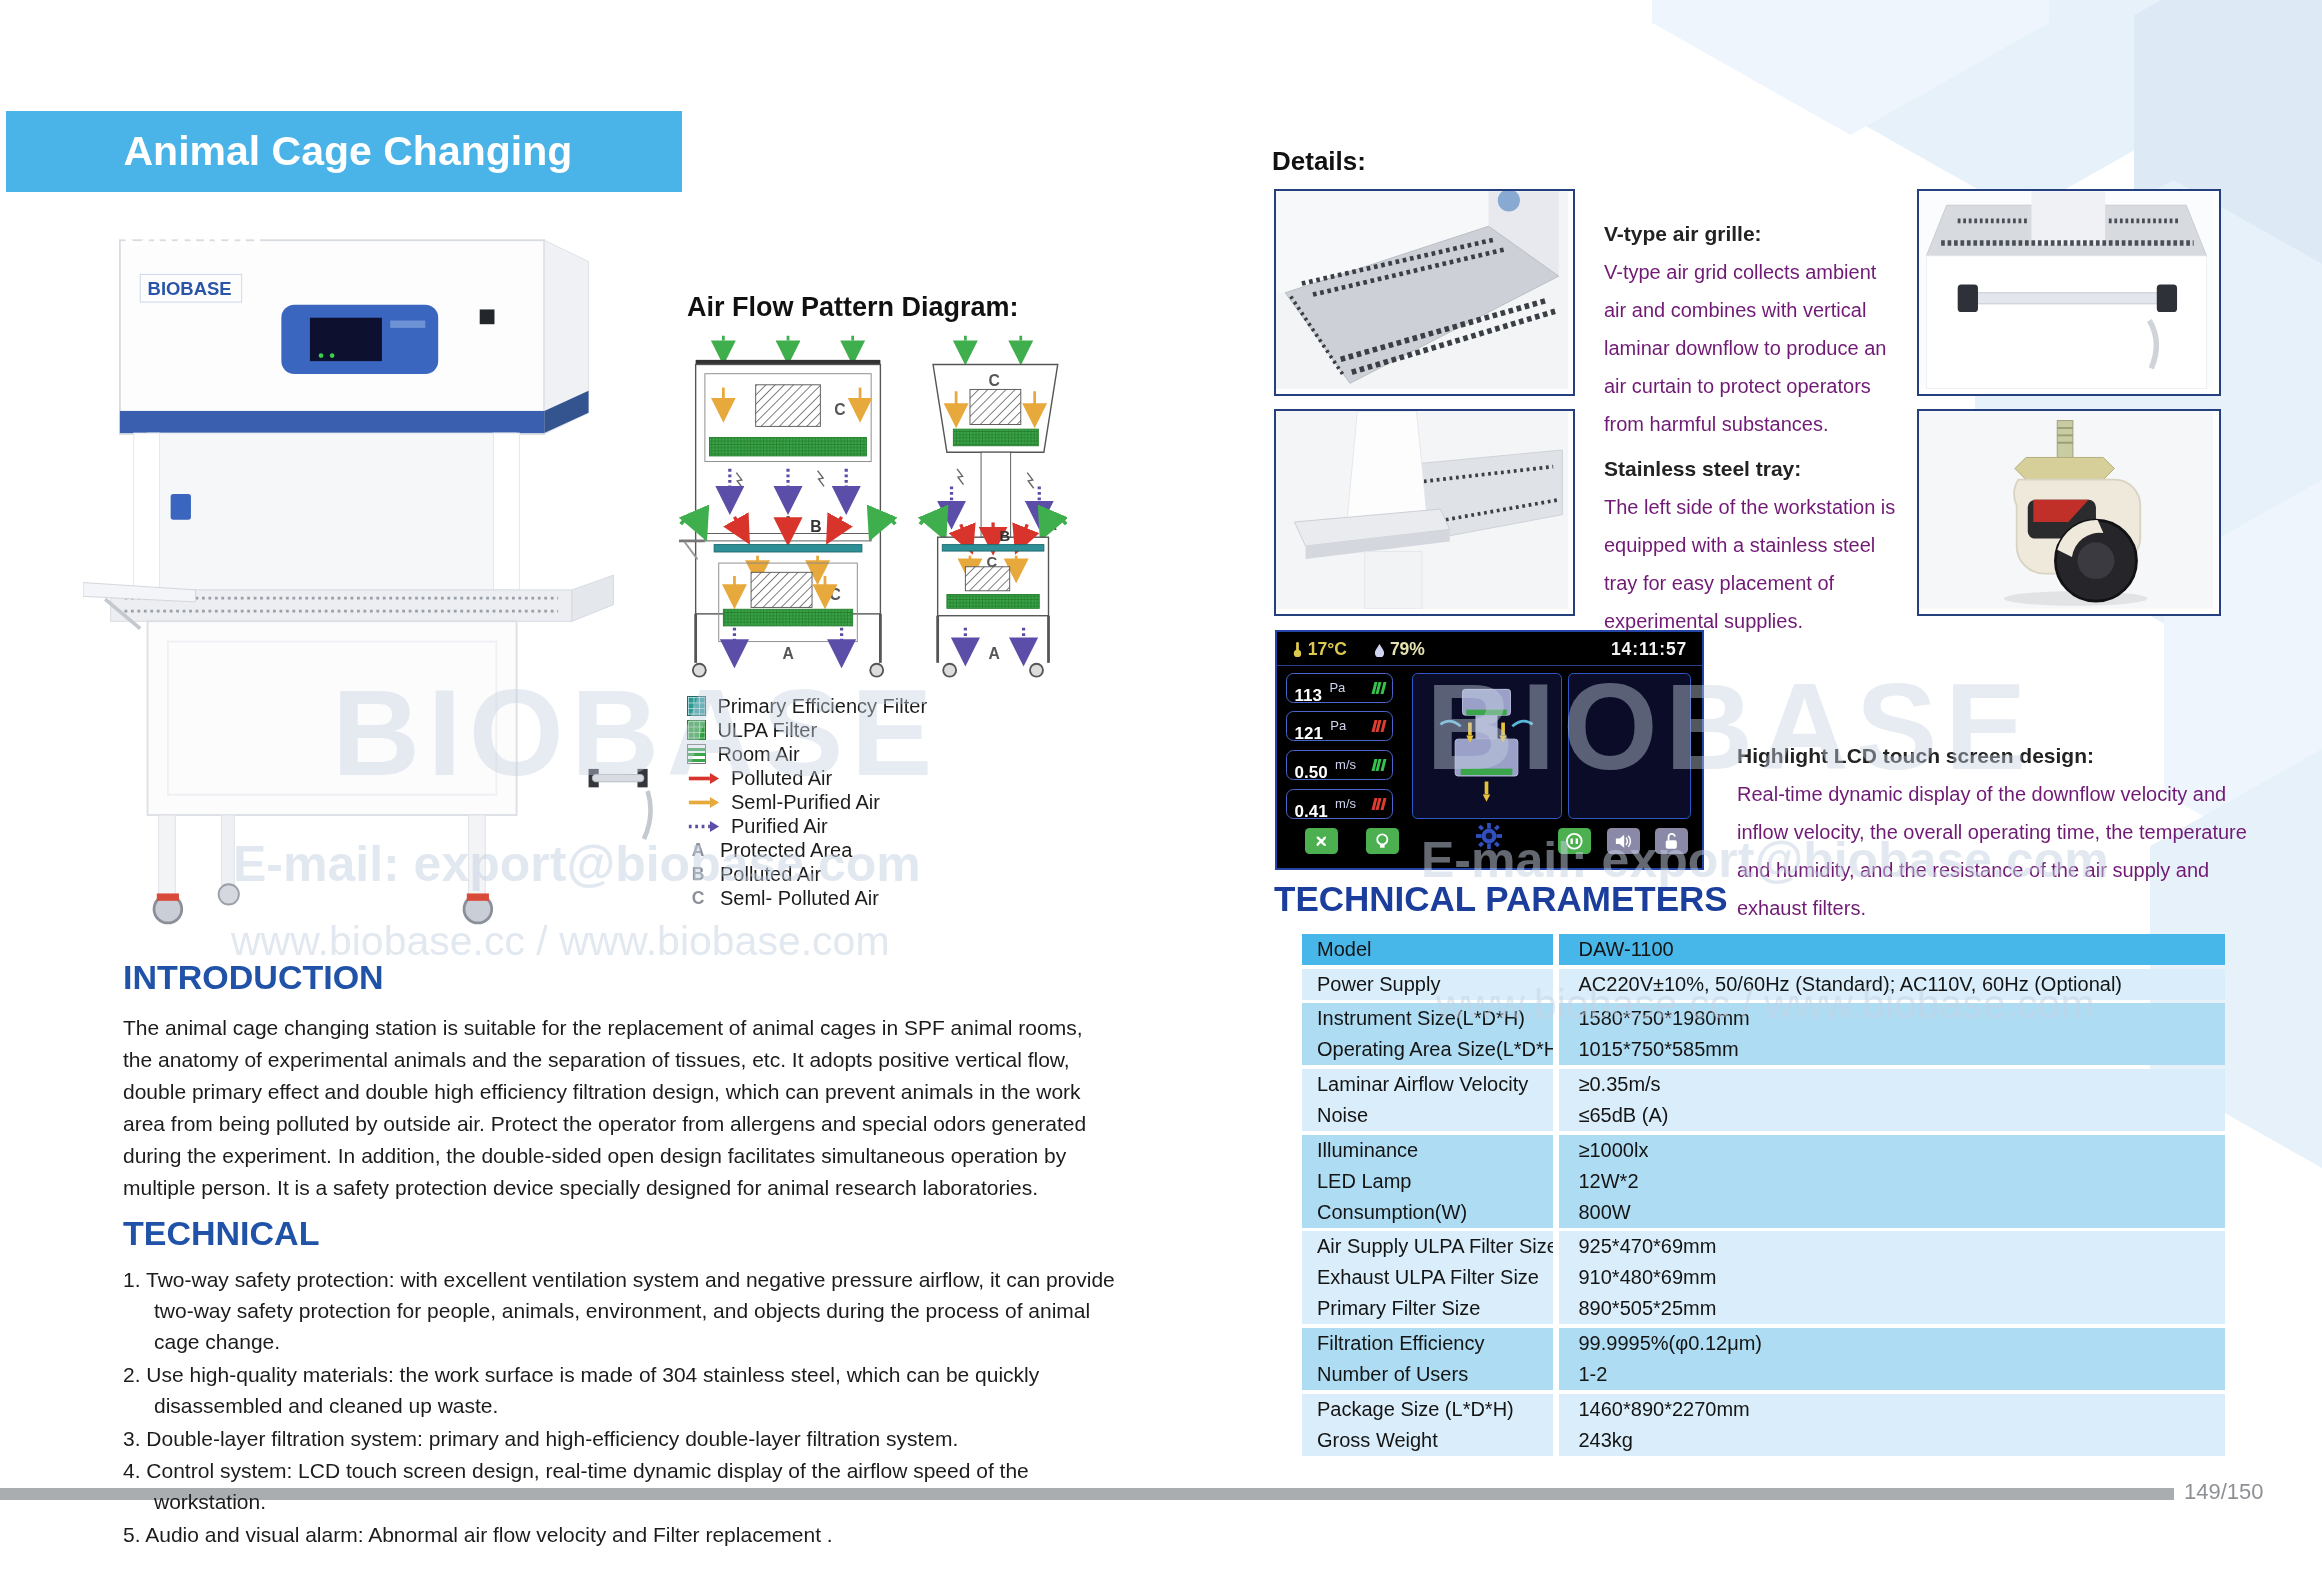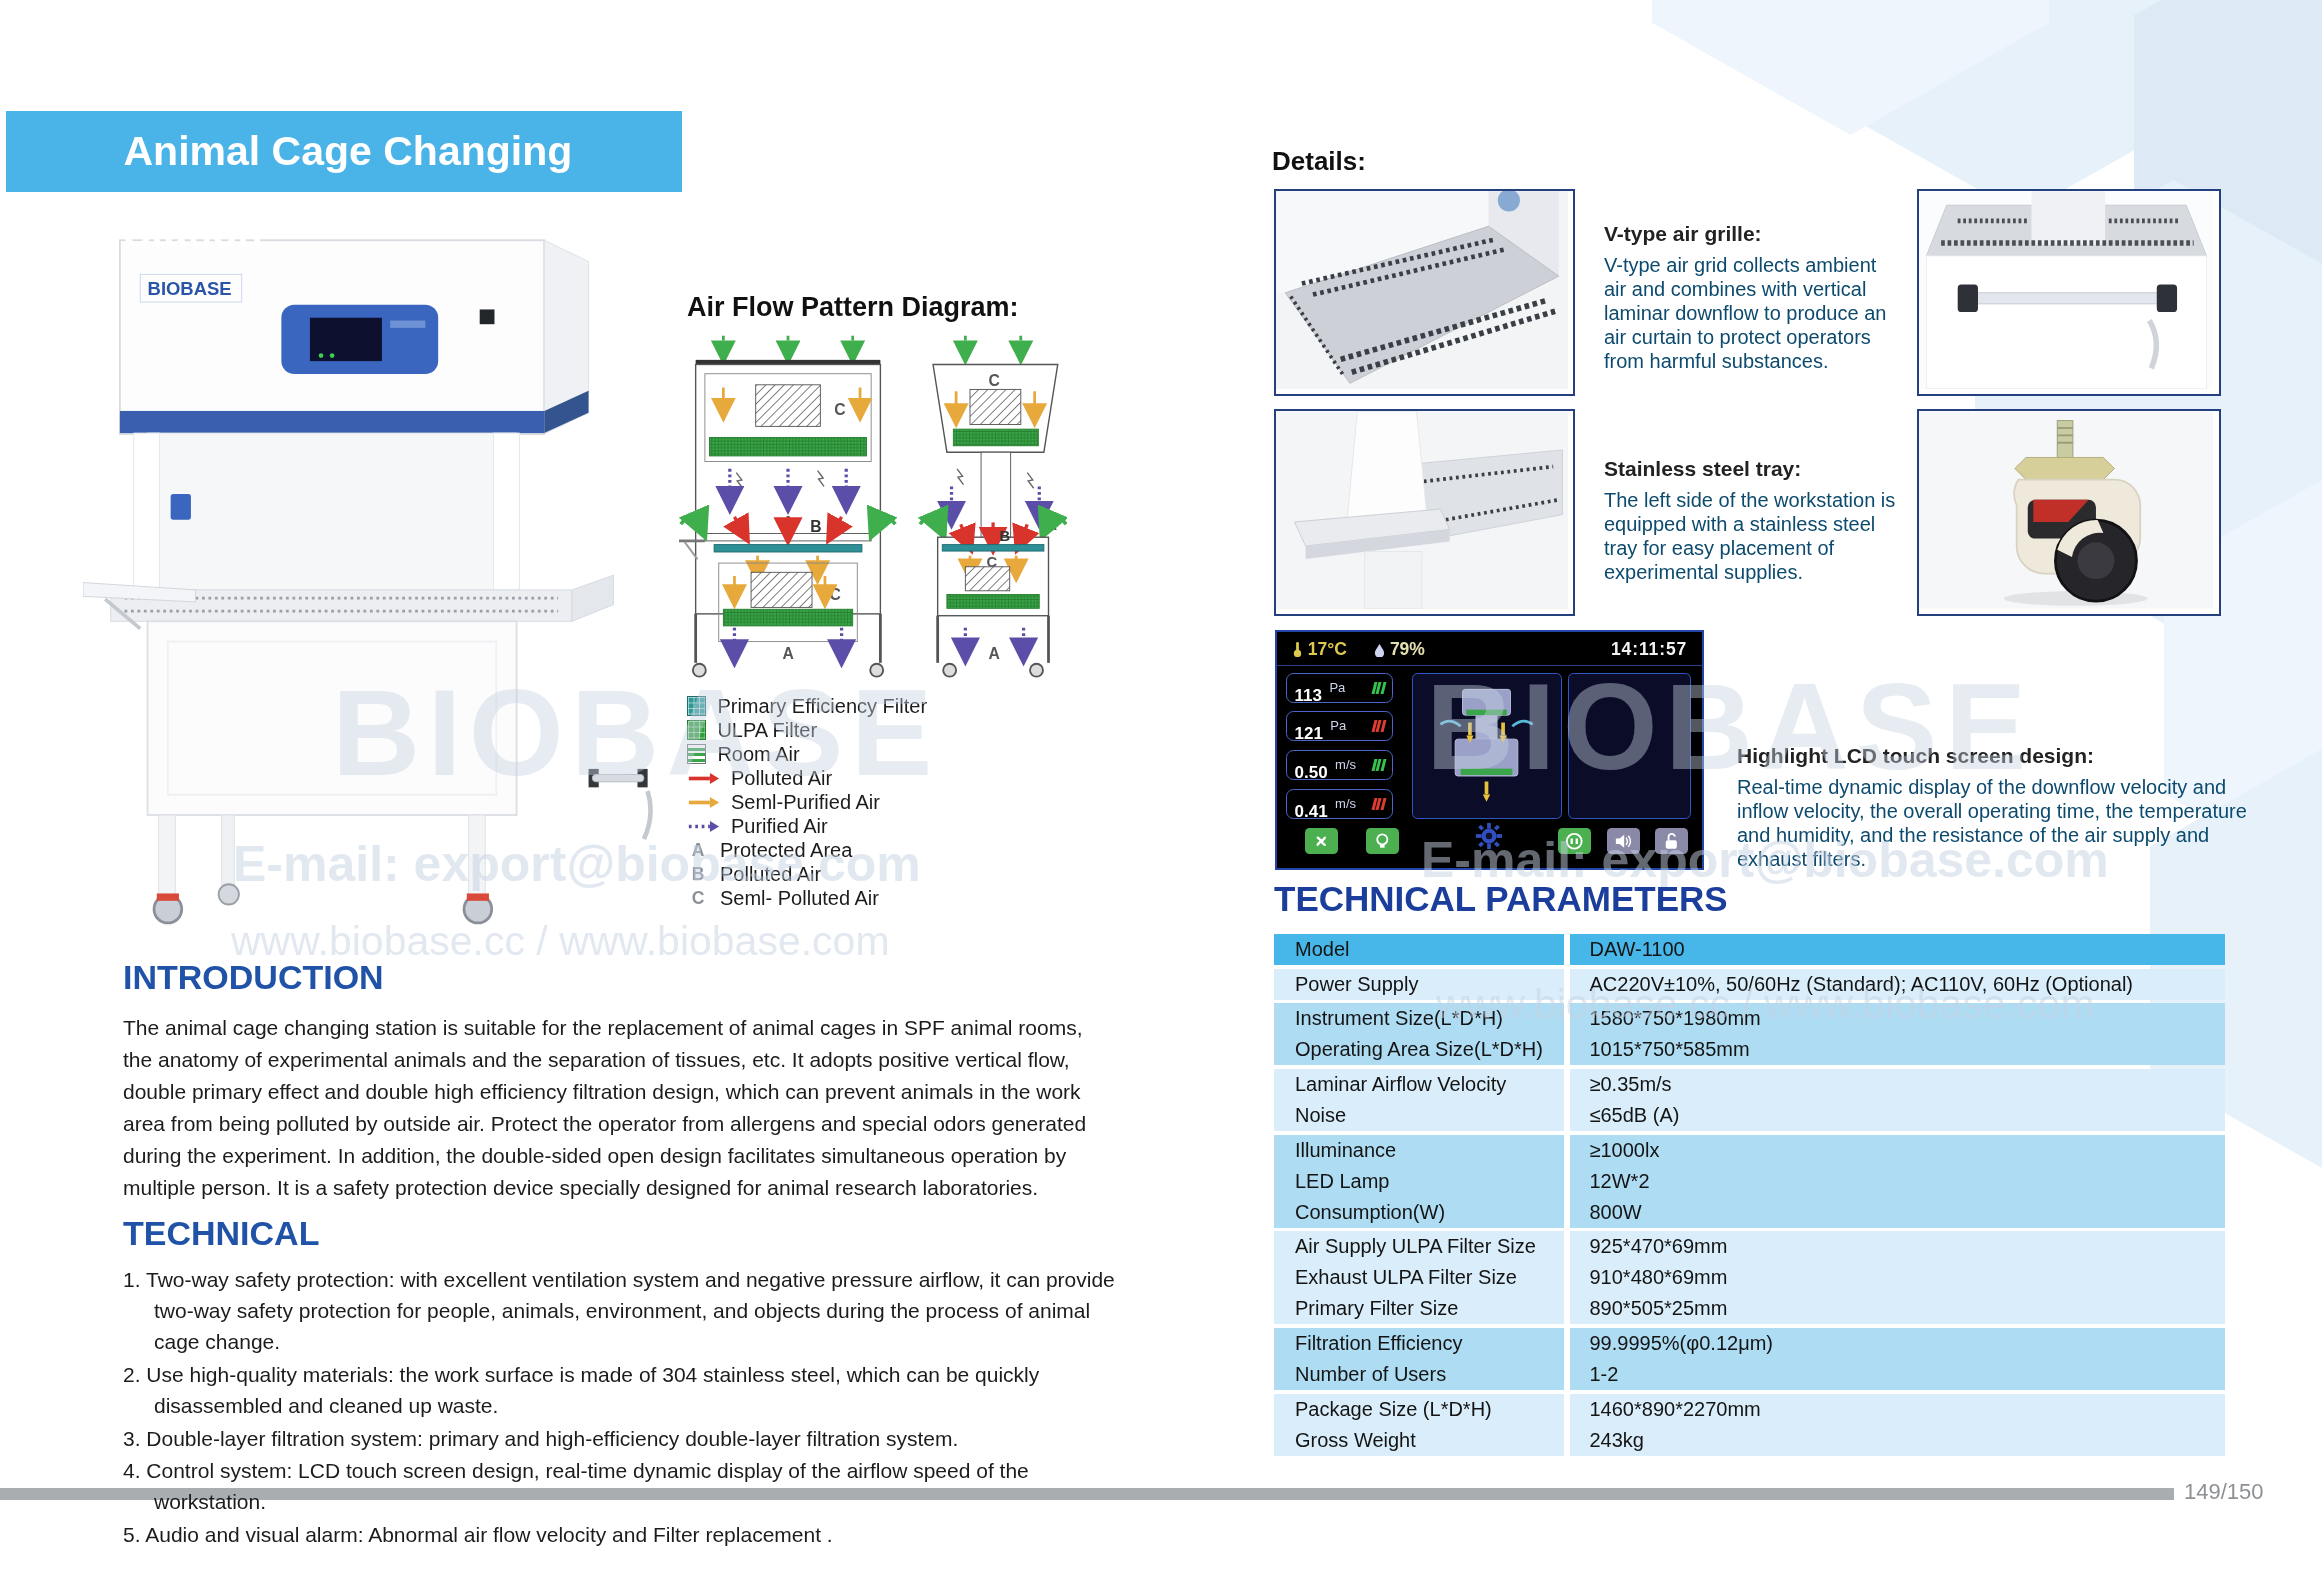--- a/index.html
+++ b/index.html
@@ -27,41 +27,41 @@
   .airflow-heading{position:absolute;color:#111;font-size:27px;font-weight:bold;z-index:3;}
 
   .body-text{position:absolute;font-size:21px;line-height:32px;color:#1c1c1c;z-index:4;text-align:left;}
   .feature-item{padding-left:31px;text-indent:-31px;line-height:31px;margin-bottom:1.8px;}
 
   
   .frame{position:absolute;background:#fff;border:2.8px solid #24407e;z-index:3;overflow:hidden;}
 
   .det-text{position:absolute;z-index:4;}
   .det-title{font-size:21px;font-weight:bold;color:#222;margin-bottom:7.4px;}
-  .det-body{font-size:20px;line-height:24px;color:#0c4a6e;}
+  .det-body{font-size:20px;line-height:38px;color:#701a75;}
 
   
   .legend{position:absolute;left:687px;top:694px;z-index:3;}
   .leg-item{display:flex;align-items:center;height:24px;gap:11px;font-size:20px;color:#1c1c1c;}
   .sw{width:19.4px;height:19.4px;display:inline-block;box-sizing:border-box;flex:none;}
   .sw-primary{background:#2e9a96;border:0.9px solid #1f6b68;
     background-image:linear-gradient(rgba(255,255,255,.55) 0.9px,transparent 0.9px),
                      linear-gradient(90deg,rgba(255,255,255,.55) 0.9px,transparent 0.9px);background-size:5.5px 5.5px;}
   .sw-ulpa{background:#2fa03a;border:0.9px solid #1e7a28;
     background-image:linear-gradient(rgba(255,255,255,.5) 0.9px,transparent 0.9px),
                      linear-gradient(90deg,rgba(255,255,255,.5) 0.9px,transparent 0.9px);background-size:5.5px 5.5px;}
   .sw-room{background:repeating-linear-gradient(180deg,#ffffff 0 2.8px,#3aa54a 2.8px 5.5px);border:0.9px solid #777;}
   .leg-key{width:22px;text-align:center;color:#8a8f98;font-weight:bold;font-size:17.5px;flex:none;}
   .leg-arrow{width:33px;flex:none;display:flex;align-items:center;}
 
   
   .ttable{position:absolute;left:1274px;top:934px;width:951px;z-index:3;font-size:20px;color:#141414;}
   .trow{display:flex;height:31px;line-height:31px;}
   .trow.gs{margin-top:3.7px;}
-  .tlabel{width:290px;padding-left:21px;box-sizing:border-box;margin-right:5.5px;overflow:hidden;white-space:nowrap;}
+  .tlabel{width:251px;padding-left:15px;box-sizing:border-box;margin-right:5.5px;overflow:hidden;white-space:nowrap;margin-left:28px;}
   .tvalue{flex:1;padding-left:20px;overflow:hidden;white-space:nowrap;}
   .band-h .tlabel,.band-h .tvalue{background:#47b6e8;}
   .band-m .tlabel,.band-m .tvalue{background:#aedcf3;}
   .band-l .tlabel,.band-l .tvalue{background:#d9eefa;}
 
   
   .footer-bar{position:absolute;left:0;top:1488px;width:2174px;height:12px;background:#a9adb0;z-index:3;}
   .page-num{position:absolute;left:2184px;top:1479px;font-size:22px;color:#8d9094;z-index:7;}
 
   

